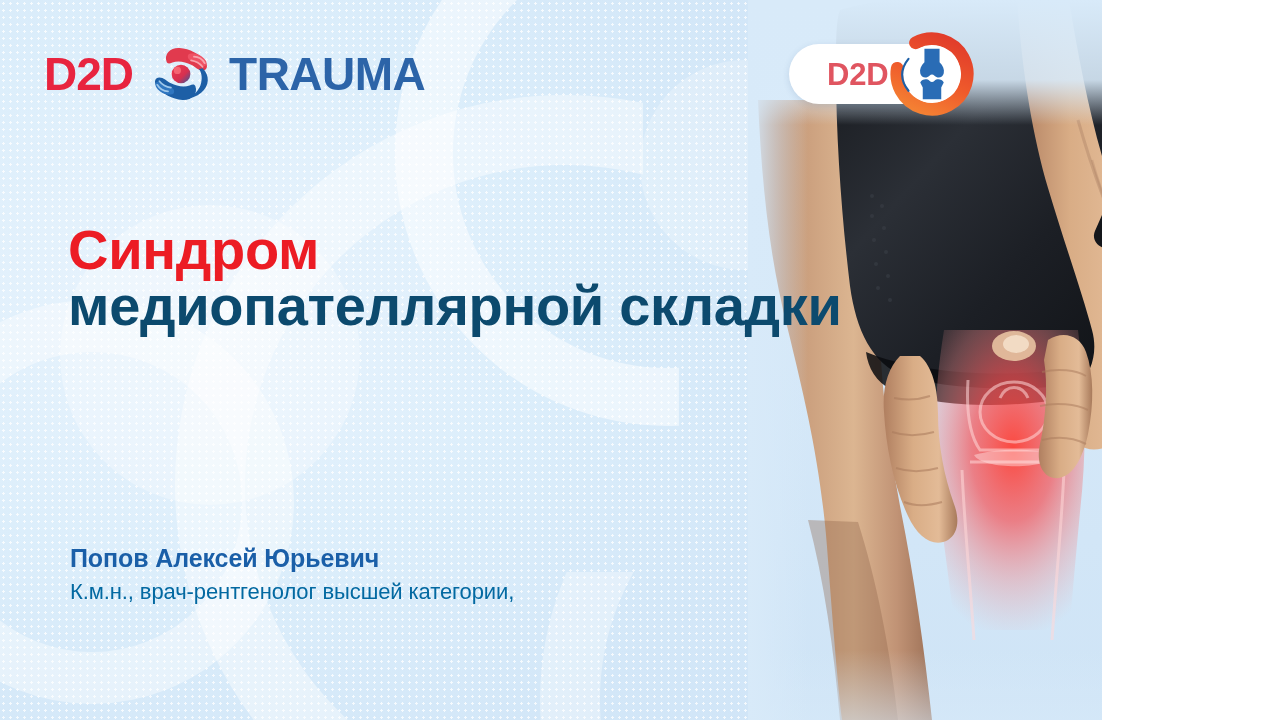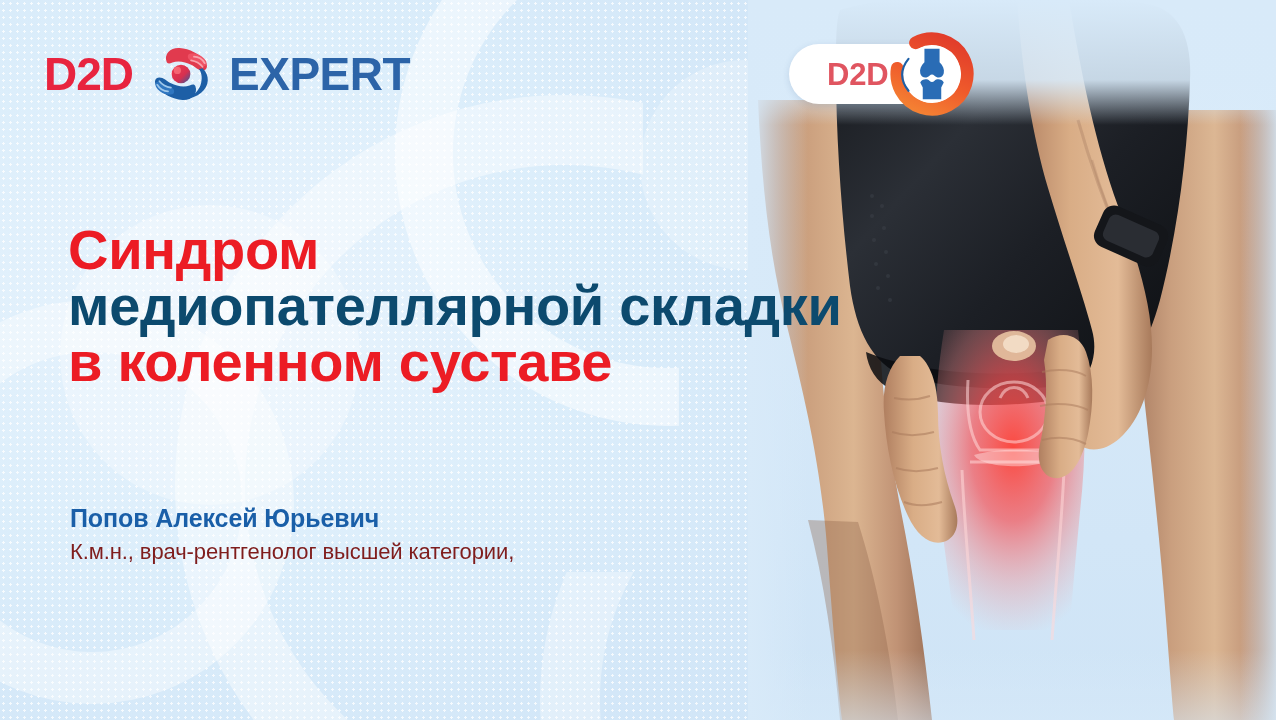--- a/index.html
+++ b/index.html
@@ -2,21 +2,21 @@
 <html><head>
 <meta charset="utf-8">
 <style>
   html, body {
     margin: 0;
     padding: 0;
     background: #ffffff;
   }
   #slide {
     position: relative;
-    width: 1276px;
+    width: 1102px;
     height: 720px;
     overflow: hidden;
     font-family: "Liberation Sans", sans-serif;
     background: #d9ebfa;
   }
 
   
   .bg-base {
     position: absolute;
     inset: 0;
@@ -181,20 +181,21 @@
     position: absolute;
     left: 70px;
     top: 500px;
     z-index: 15;
   }
   .presenter-name {
     font-size: 25px;
     font-weight: bold;
     line-height: 36px;
     letter-spacing: -0.1px;
+    margin-top: 40px;
   }
   .presenter-sub {
     font-size: 22px;
     font-weight: normal;
     line-height: 31px;
     letter-spacing: -0.1px;
   }
 </style>
 </head>
 <body>
@@ -341,21 +342,21 @@
       <path d="M70,67 C74,78 64,87 52,86 C38,85 24,78 16,67 C12,61 14,55 20,55 C26,55 30,60 36,63 C44,67 54,69 62,66 C66,64 69,64 70,67 Z" fill="#1d5fa6"></path>
       <path d="M38,78 C30,80 21,76 16,69 C13,65 15,60 19,61 C24,63 30,67 37,69 C41,70 42,77 38,78 Z" fill="#2f76c0"></path>
       <path d="M32,74 C26,74 20,70 17,65" stroke="#9ec7ea" stroke-width="2.4" fill="none" stroke-linecap="round"></path>
       <path d="M36,69 C30,68 24,65 20,60" stroke="#9ec7ea" stroke-width="2.4" fill="none" stroke-linecap="round"></path>
 
       <path d="M80,42 C90,52 90,66 78,76 C72,81 64,84 56,85 C68,80 76,72 78,62 C80,54 78,47 75,43 Z" fill="#1d5fa6"></path>
 
       <circle cx="50" cy="50" r="13" fill="url(#ballg)"></circle>
       <circle cx="45" cy="45" r="5" fill="#ff7f87" opacity="0.65"></circle>
     </svg>
-    <span class="brand-expert" style="color:#2c64a8">EXPERT</span>
+    <span class="brand-expert" style="color:#2c64a8">TRAUMA</span>
   </div>
 
   <div class="badge">
     <div class="badge-pill">
       <span class="badge-text badge-d2d" style="color:#e05560">D2D</span>
     </div>
     <svg class="badge-knee" viewBox="0 0 100 100">
       <defs>
         <linearGradient id="ringg" x1="0.1" y1="0" x2="0.9" y2="1">
           <stop offset="0%" stop-color="#f58634"></stop>
@@ -369,21 +370,20 @@
 
       <path d="M41,20 L59,20 L59,36 C63,40 65,44 64,49 C63,54 57,56 53,52 C51,50 49,50 47,52 C43,56 37,54 36,49 C35,44 37,40 41,36 Z" fill="#2a6cb5"></path>
 
       <path d="M36,60 C38,56 44,55 47,58 C49,60 51,60 53,58 C56,55 62,56 64,60 L61,66 L61,80 L39,80 L39,66 Z" fill="#2a6cb5"></path>
     </svg>
   </div>
 
   <div class="headline">
     <div class="headline-line" style="color:#ec1c24">Синдром</div>
     <div class="headline-line" style="color:#0c4a6e">медиопателлярной складки</div>
-    <div class="headline-line" style="color:#ec1c24">в коленном суставе</div>
   </div>
 
   <div class="presenter">
     <div class="presenter-name" style="color:#1a5fa8">Попов Алексей Юрьевич</div>
-    <div class="presenter-sub" style="color:#7f1d1d">К.м.н., врач-рентгенолог высшей категории,</div>
+    <div class="presenter-sub" style="color:#0369a1">К.м.н., врач-рентгенолог высшей категории,</div>
   </div>
 
 </div>
 
 </body></html>

